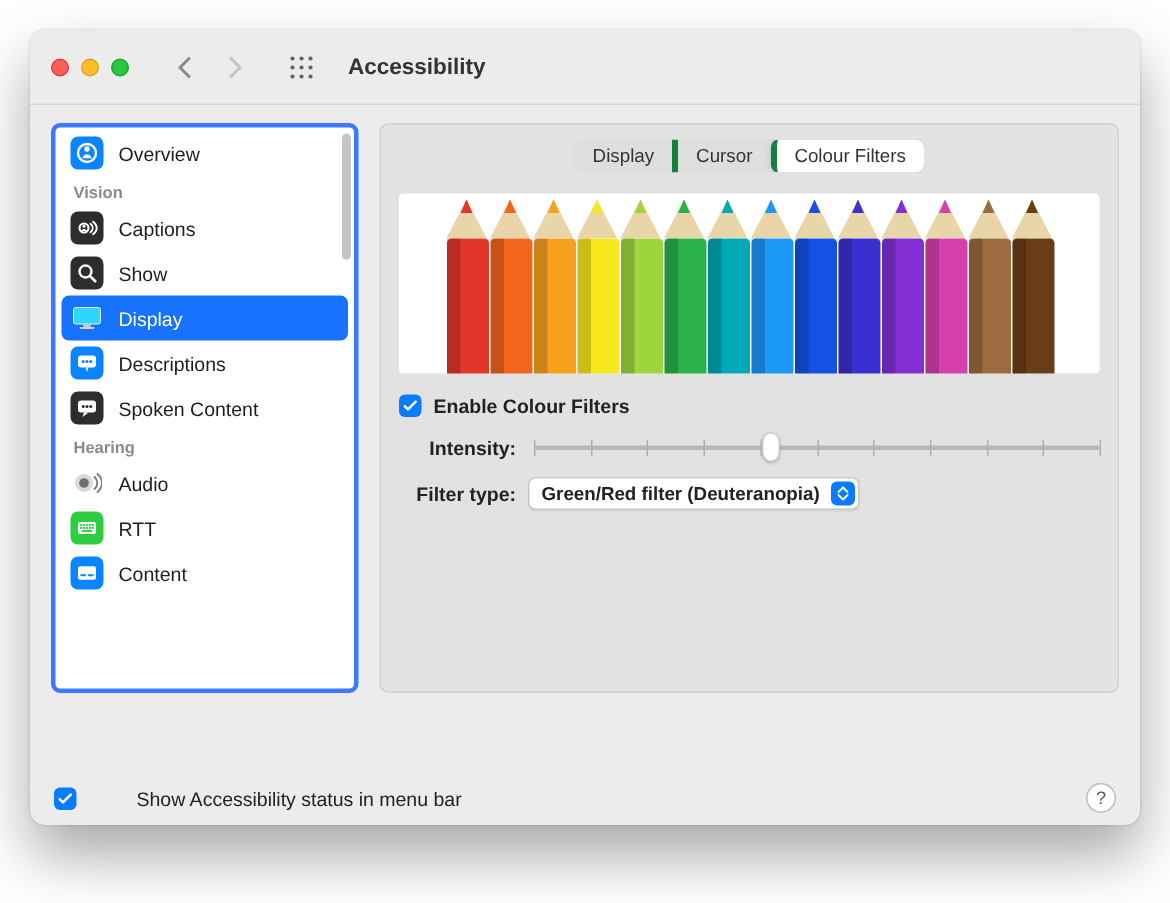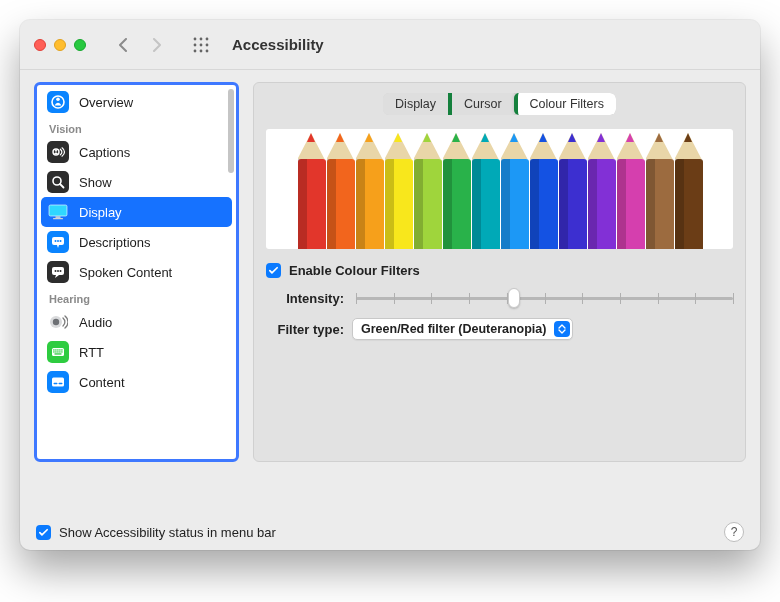--- a/index.html
+++ b/index.html
@@ -168,21 +168,21 @@
   .slider .tick { position:absolute; top:-4px; width:1px; height:11px; background:#b0b0b0; }
   .slider .knob {
     position:absolute; top:50%; transform:translate(-50%,-50%);
     width:12px; height:20px; background:#fff; border:1px solid #c9c9c9; border-radius:6px;
     box-shadow:0 1px 2px rgba(0,0,0,0.2);
   }
 
   
   .footer {
     height:36px; display:flex; align-items:center; padding:0 16px;
-    font-size:13px; color:#222;
+    font-size:13px; color:#222;gap:32px;
   }
   .help {
     margin-left:auto; width:20px; height:20px; border-radius:50%;
     border:1px solid #bcbcbc; background:#fff;
     display:flex; align-items:center; justify-content:center;
     color:#555; font-size:12px;
   }
 </style>
 </head>
 <body>

